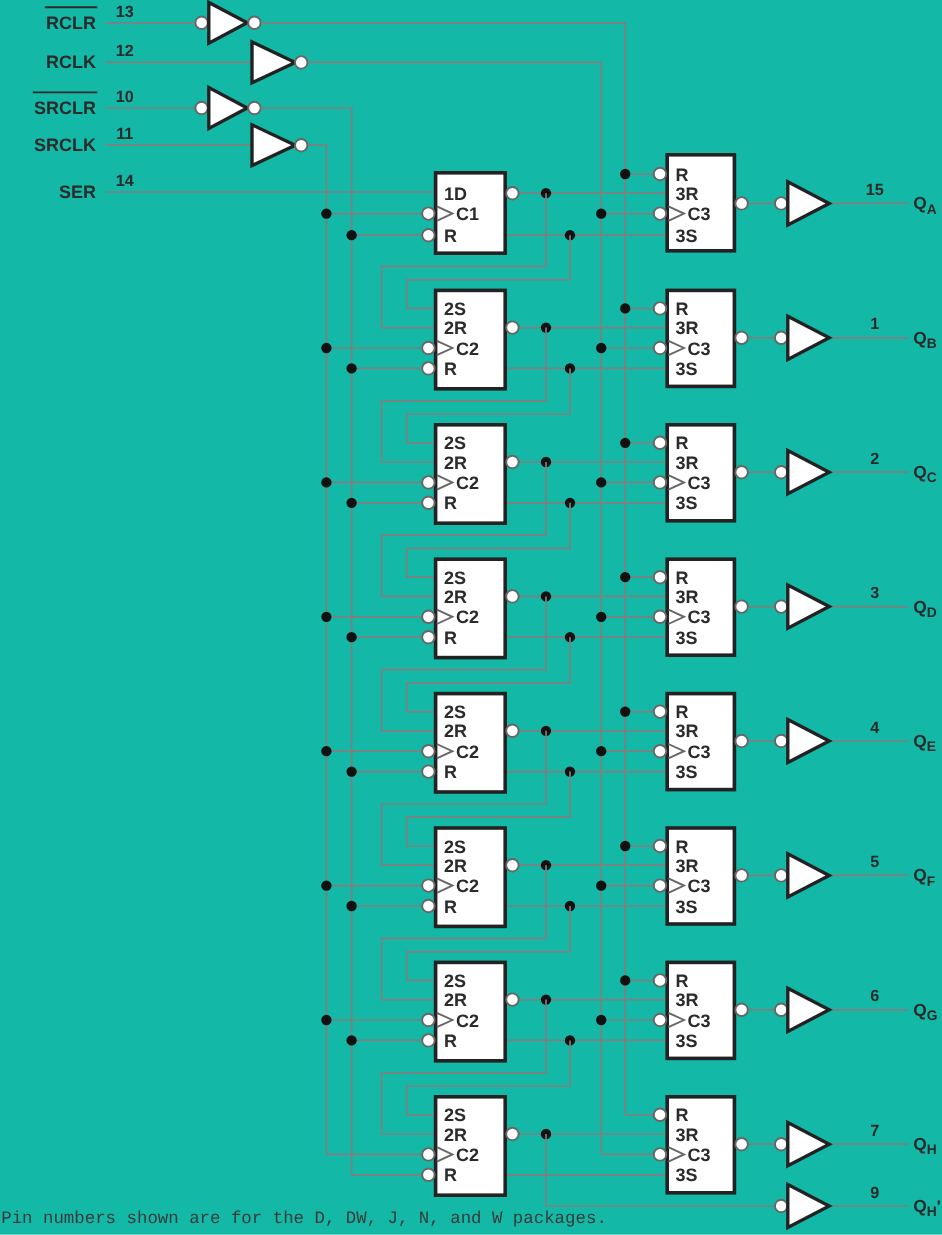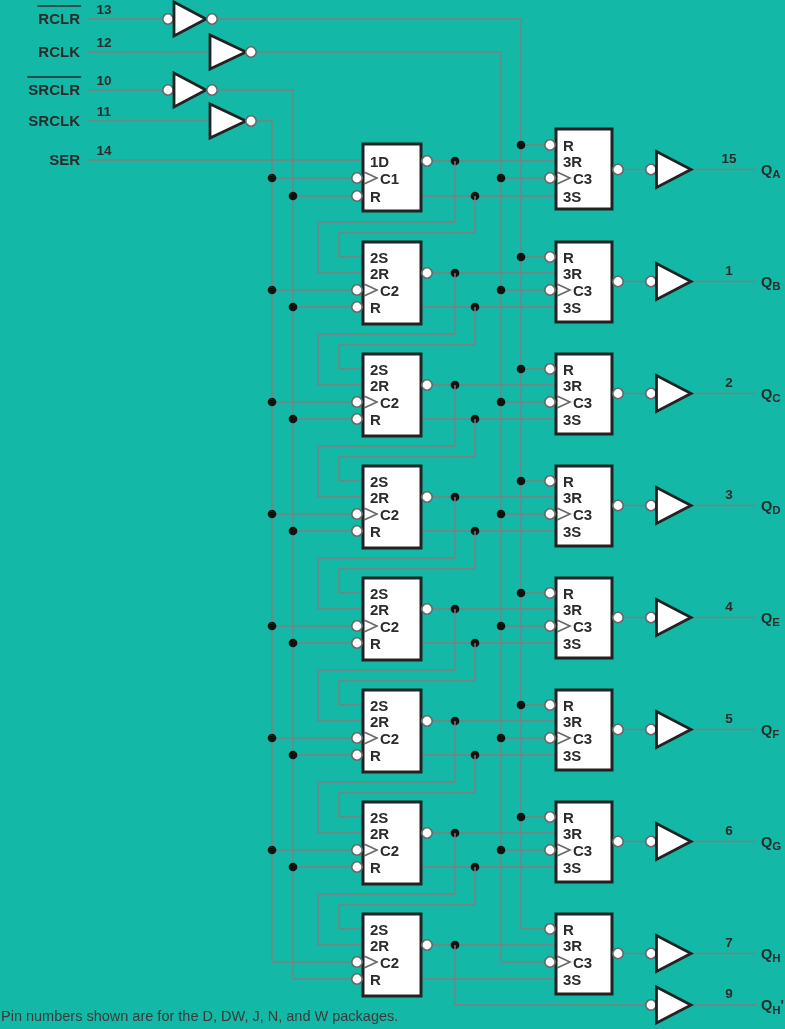--- a/index.html
+++ b/index.html
@@ -1,20 +1,20 @@
 <!DOCTYPE html>
 <html><head>
 <meta charset="utf-8">
 <style>
   html,body{margin:0;padding:0;background:#fff;}
   .canvas{position:relative;width:785px;height:1029px;background:#14b8a6;overflow:hidden;
           font-family:"Liberation Sans", sans-serif;}
   svg{position:absolute;left:0;top:0;}
   .footnote{position:absolute;left:1px;top:1008px;font-size:14.5px;color:#3a3a3a;
-            font-family:Liberation Sans, sans-serif;}
+            font-family:Liberation Mono, monospace;}
   svg text{font-family:"Liberation Sans", sans-serif;font-weight:bold;}
 </style>
 </head>
 <body>
 
 <div class="canvas">
   <svg id="diagram" width="785" height="1029" viewBox="0 0 785 1029">
       <polyline points="88,19 162,19" fill="none" stroke="#7f7f7f" stroke-width="1.4"></polyline>
       <circle cx="168" cy="19" r="5.2" fill="#fff" stroke="#666666" stroke-width="1.6"></circle>
       <polygon points="174,2 174,36 206,19" fill="#fff" stroke="#222222" stroke-width="2.8" stroke-linejoin="miter"></polygon>

